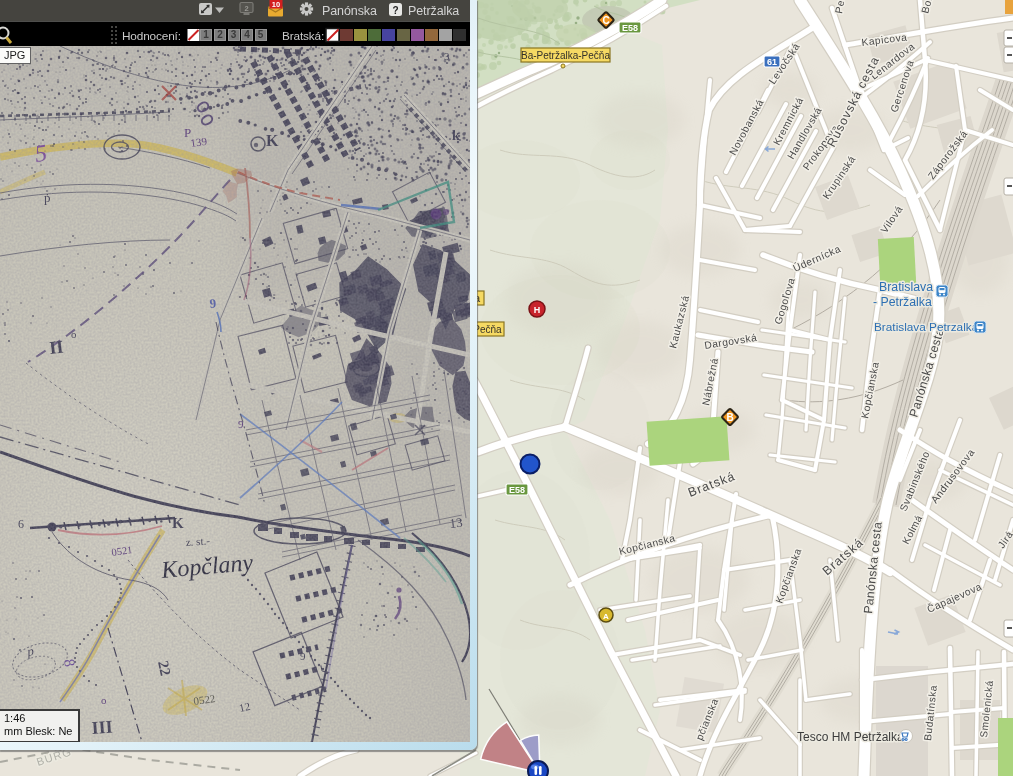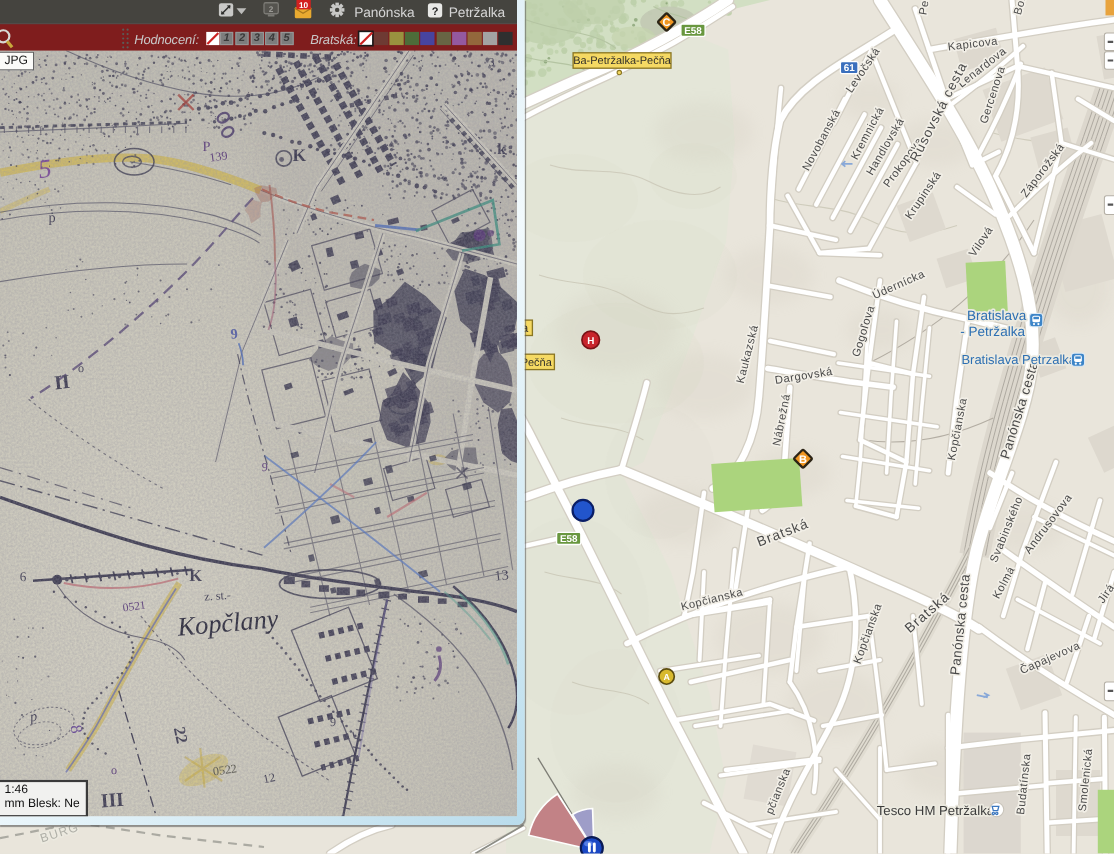--- a/index.html
+++ b/index.html
@@ -4,22 +4,22 @@
 * { margin:0; padding:0; box-sizing:border-box; }
 html,body { width:1013px; height:776px; overflow:hidden; }
 body { font-family:"Liberation Sans",sans-serif; position:relative; background:#e9e5db; }
 #page { position:absolute; left:0; top:0; width:1013px; height:776px; overflow:hidden; }
 #viewer { position:absolute; left:0; top:0; width:477px; height:750px;
   background:linear-gradient(135deg,#bedcec 0%,#f2fafd 55%,#b9dcec 100%);
   border-radius:0 0 7px 0;
   box-shadow:0.5px 1.2px 1px rgba(95,95,95,.65); }
 #vclip { position:absolute; left:0; top:0; width:470px; height:742px; overflow:hidden; background:#cfccc1; }
 #tb1 { position:absolute; left:0; top:0; width:470px; height:21px; background:#45443f; }
-#tb2 { position:absolute; left:0; top:21px; width:470px; height:25px; background:#7f1d1d;
-  border-top:1px solid #4e4e4c;font-style:italic; }
+#tb2 { position:absolute; left:0; top:21px; width:470px; height:25px; background:#000000;
+  border-top:1px solid #4e4e4c; }
 .tbtext { position:absolute; top:3.5px; font-size:12.5px; color:#d4d4d4; letter-spacing:-0.1px; }
 .t2text { position:absolute; top:7px; font-size:11.8px; color:#c9c9c9; letter-spacing:-0.15px; }
 .ratebox { position:absolute; top:7px; width:12px; height:12px; background:#7d7d7d;
   border:1px solid #969696; color:#3a3a3a; font-size:10px; font-weight:bold;
   text-align:center; line-height:10px; }
 .sw { position:absolute; top:7px; width:13px; height:12px; }
 #jpgtip { position:absolute; left:-2px; top:47px; background:#fbfbf9; border:1px solid #636363;
   font-size:11px; color:#1a1a1a; padding:1px 5px 2px 5px; }
 #bottomtip { position:absolute; left:-2px; top:709px; background:#f1f1ef; border:2px solid #3a3a3a;
   font-size:11px; color:#111; padding:1px 6px 3px 4px; line-height:13px; white-space:nowrap; }

